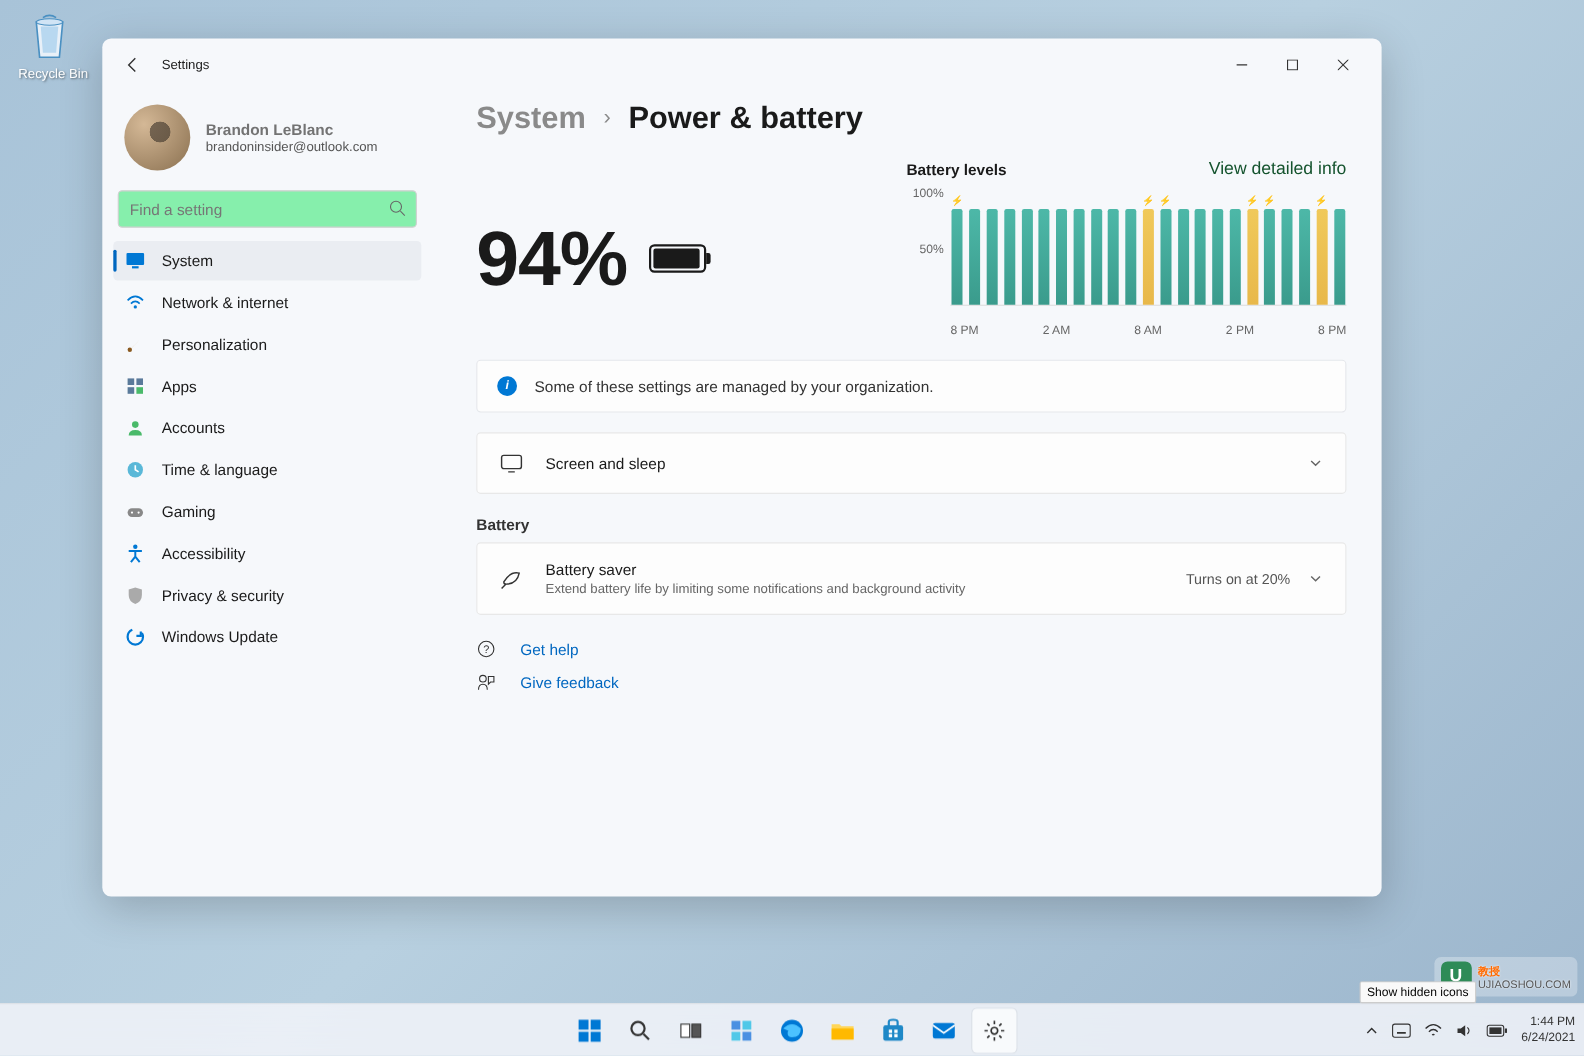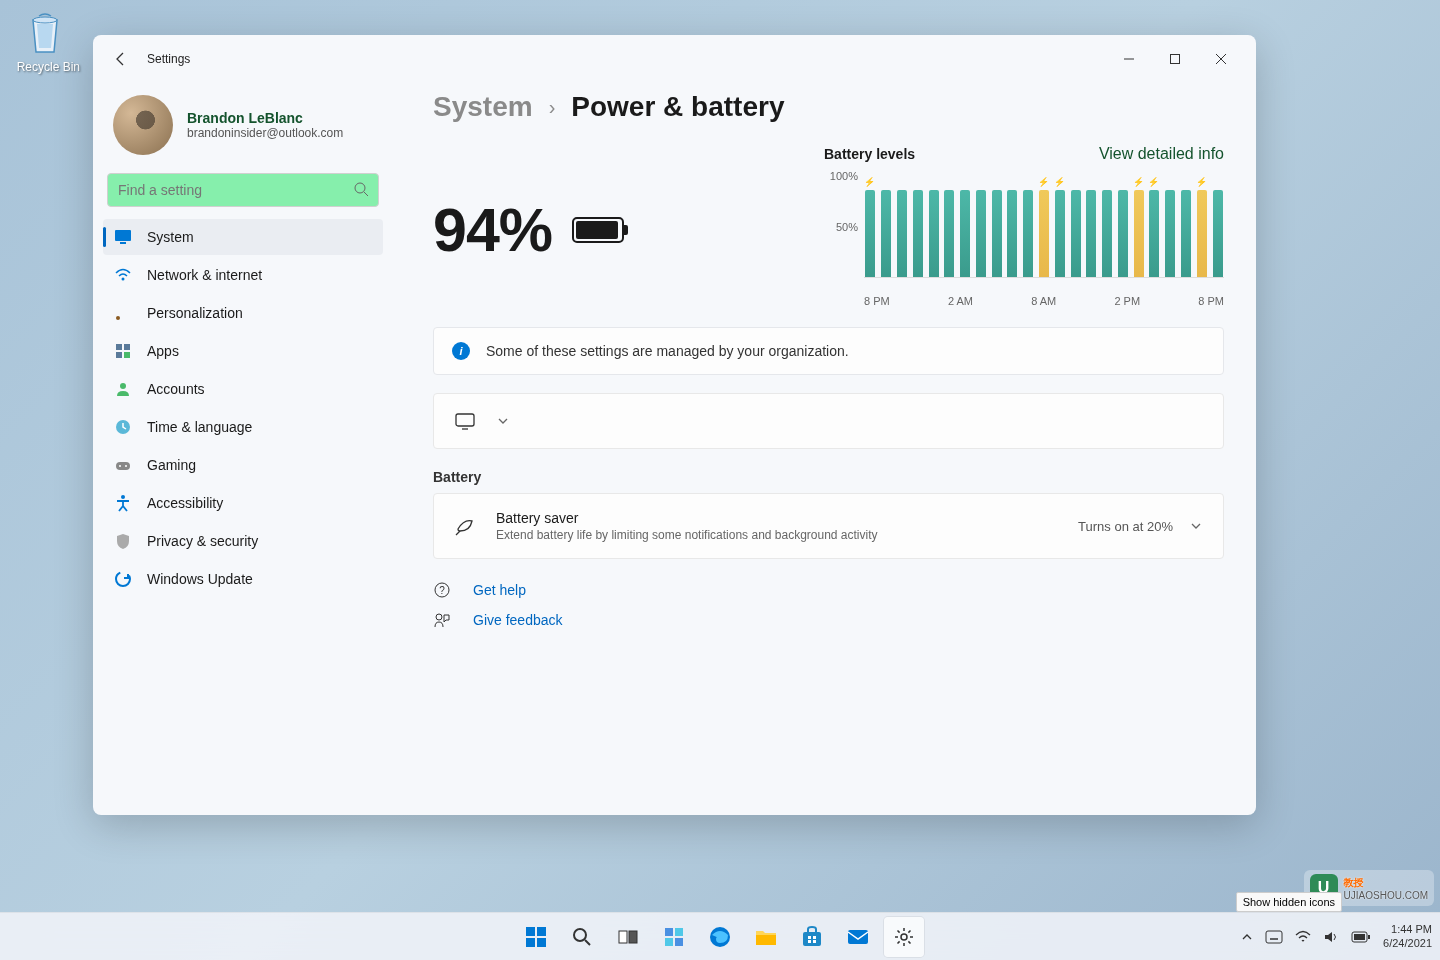--- a/index.html
+++ b/index.html
@@ -11,39 +11,39 @@
 .titlebar { height: 48px; display: flex; align-items: center; padding: 0 12px; }
 .back-btn { width: 32px; height: 32px; display: flex; align-items: center; justify-content: center; cursor: pointer; border-radius: 4px; }
 .app-title { margin-left: 10px; font-size: 12px; color: #222; }
 .win-controls { margin-left: auto; display: flex; }
 .win-btn { width: 46px; height: 32px; display: flex; align-items: center; justify-content: center; cursor: pointer; }
 .window-body { flex: 1; display: flex; overflow: hidden; }
 .sidebar { width: 300px; padding: 0 10px; display: flex; flex-direction: column; overflow: hidden;}
 .profile { display: flex; align-items: center; padding: 12px 10px 18px 10px; }
 .avatar { width: 60px; height: 60px; border-radius: 50%; background: radial-gradient(circle at 30% 30%, #d4b896, #8a7050); margin-right: 14px; flex:0 0 auto; position:relative; overflow:hidden;}
 .avatar::after{content:"";position:absolute;inset:10px 10px 20px 15px;background:radial-gradient(circle,#3a3128 40%,transparent 42%);opacity:.6;}
-.profile .name { font-size: 14px; font-weight: 600; color: #14532d; }
+.profile .name { font-size: 14px; font-weight: 600; color: #737373; }
 .profile .email { font-size: 12px; color: #555; }
 .search-wrap { position: relative; margin: 0 4px 12px 4px; }
 .search-input { width: 100%; height: 34px; border: 1px solid #d0d0d0; background: #86efac; border-radius: 4px; padding: 0 34px 0 10px; font-size: 14px; color: #555; }
 .search-input::placeholder { color: #767676; }
 .search-ic { position: absolute; right: 10px; top: 8px; }
 .nav { display: flex; flex-direction: column; gap: 2px; }
 .nav-item { display: flex; align-items: center; height: 36px; padding: 0 10px; border-radius: 4px; cursor: pointer; position: relative; font-size: 14px; color: #1a1a1a; }
 .nav-item.active { background: #eaedf2; }
 .nav-item.active::before { content: ""; position: absolute; left: 0; top: 8px; bottom: 8px; width: 3px; background: #0067c0; border-radius: 2px; }
 .nav-icon { width: 20px; height: 20px; margin-right: 14px; display: flex; align-items: center; justify-content: center; }
 .content { flex: 1; padding: 8px 32px 20px 40px; overflow-y: auto; }
 .crumbs { display: flex; align-items: center; gap: 16px; margin-bottom: 22px; }
 .crumb-cat { font-size: 28px; font-weight: 600; color: #8a8a8a; }
 .crumb-sep { color: #8a8a8a; font-size: 20px; }
 .crumb-page { font-size: 28px; font-weight: 600; color: #1a1a1a; }
 .top-row { display: flex; align-items: flex-start; gap: 40px; margin-bottom: 20px; }
 .percent-block { display: flex; align-items: center; gap: 20px; padding-top: 50px;}
-.percent { font-size: 61px; font-weight: 600; color: #1a1a1a; letter-spacing: -1px;}
+.percent { font-size: 70px; font-weight: 600; color: #1a1a1a; letter-spacing: -1px;}
 .batt-icon-lg { width: 52px; height: 26px; border: 2.5px solid #1a1a1a; border-radius: 5px; position: relative; }
 .batt-icon-lg::after { content: ""; position: absolute; right: -6px; top: 6px; width: 4px; height: 10px; background: #1a1a1a; border-radius: 0 2px 2px 0; }
 .batt-fill { position: absolute; left: 2px; top: 2px; bottom: 2px; width: 88%; background: #1a1a1a; border-radius: 2px; }
 .chart-block { margin-left: auto; width: 400px; }
 .chart-head { display: flex; justify-content: space-between; align-items: center; margin-bottom: 10px; }
 .chart-title { font-size: 14px; font-weight: 600; color: #1a1a1a; }
 .chart-link { font-size: 16px; color: #14532d; cursor: pointer; }
 .chart-area { height: 118px; position: relative; display: flex; }
 .y-axis { width: 40px; position: relative; font-size: 11px; color: #666; }
 .y-axis .y100 { position: absolute; top: -3px; right: 6px; }
@@ -371,20 +371,23 @@
         <div>Some of these settings are managed by your organization.</div>
       </div>
 
       <div class="card">
         <div class="card-ic">
             <svg width="22" height="22" viewBox="0 0 22 22">
               <rect x="2" y="4" width="18" height="12" rx="2" stroke="#333" fill="none" stroke-width="1.3"></rect>
               <line x1="8" y1="19" x2="14" y2="19" stroke="#333" stroke-width="1.3"></line>
             </svg>
           </div>
+        <div class="card-body">
+            <div class="card-title">Screen and sleep</div>
+          </div>
         <div class="chevron">
             <svg width="14" height="14" viewBox="0 0 14 14">
               <path d="M3 5 L7 9 L11 5" stroke="#666" fill="none" stroke-width="1.3"></path>
             </svg>
           </div>
       </div>
 
       <div class="section-label" style="margin-top:20px">Battery</div>
       <div class="card">
         <div class="card-ic">

